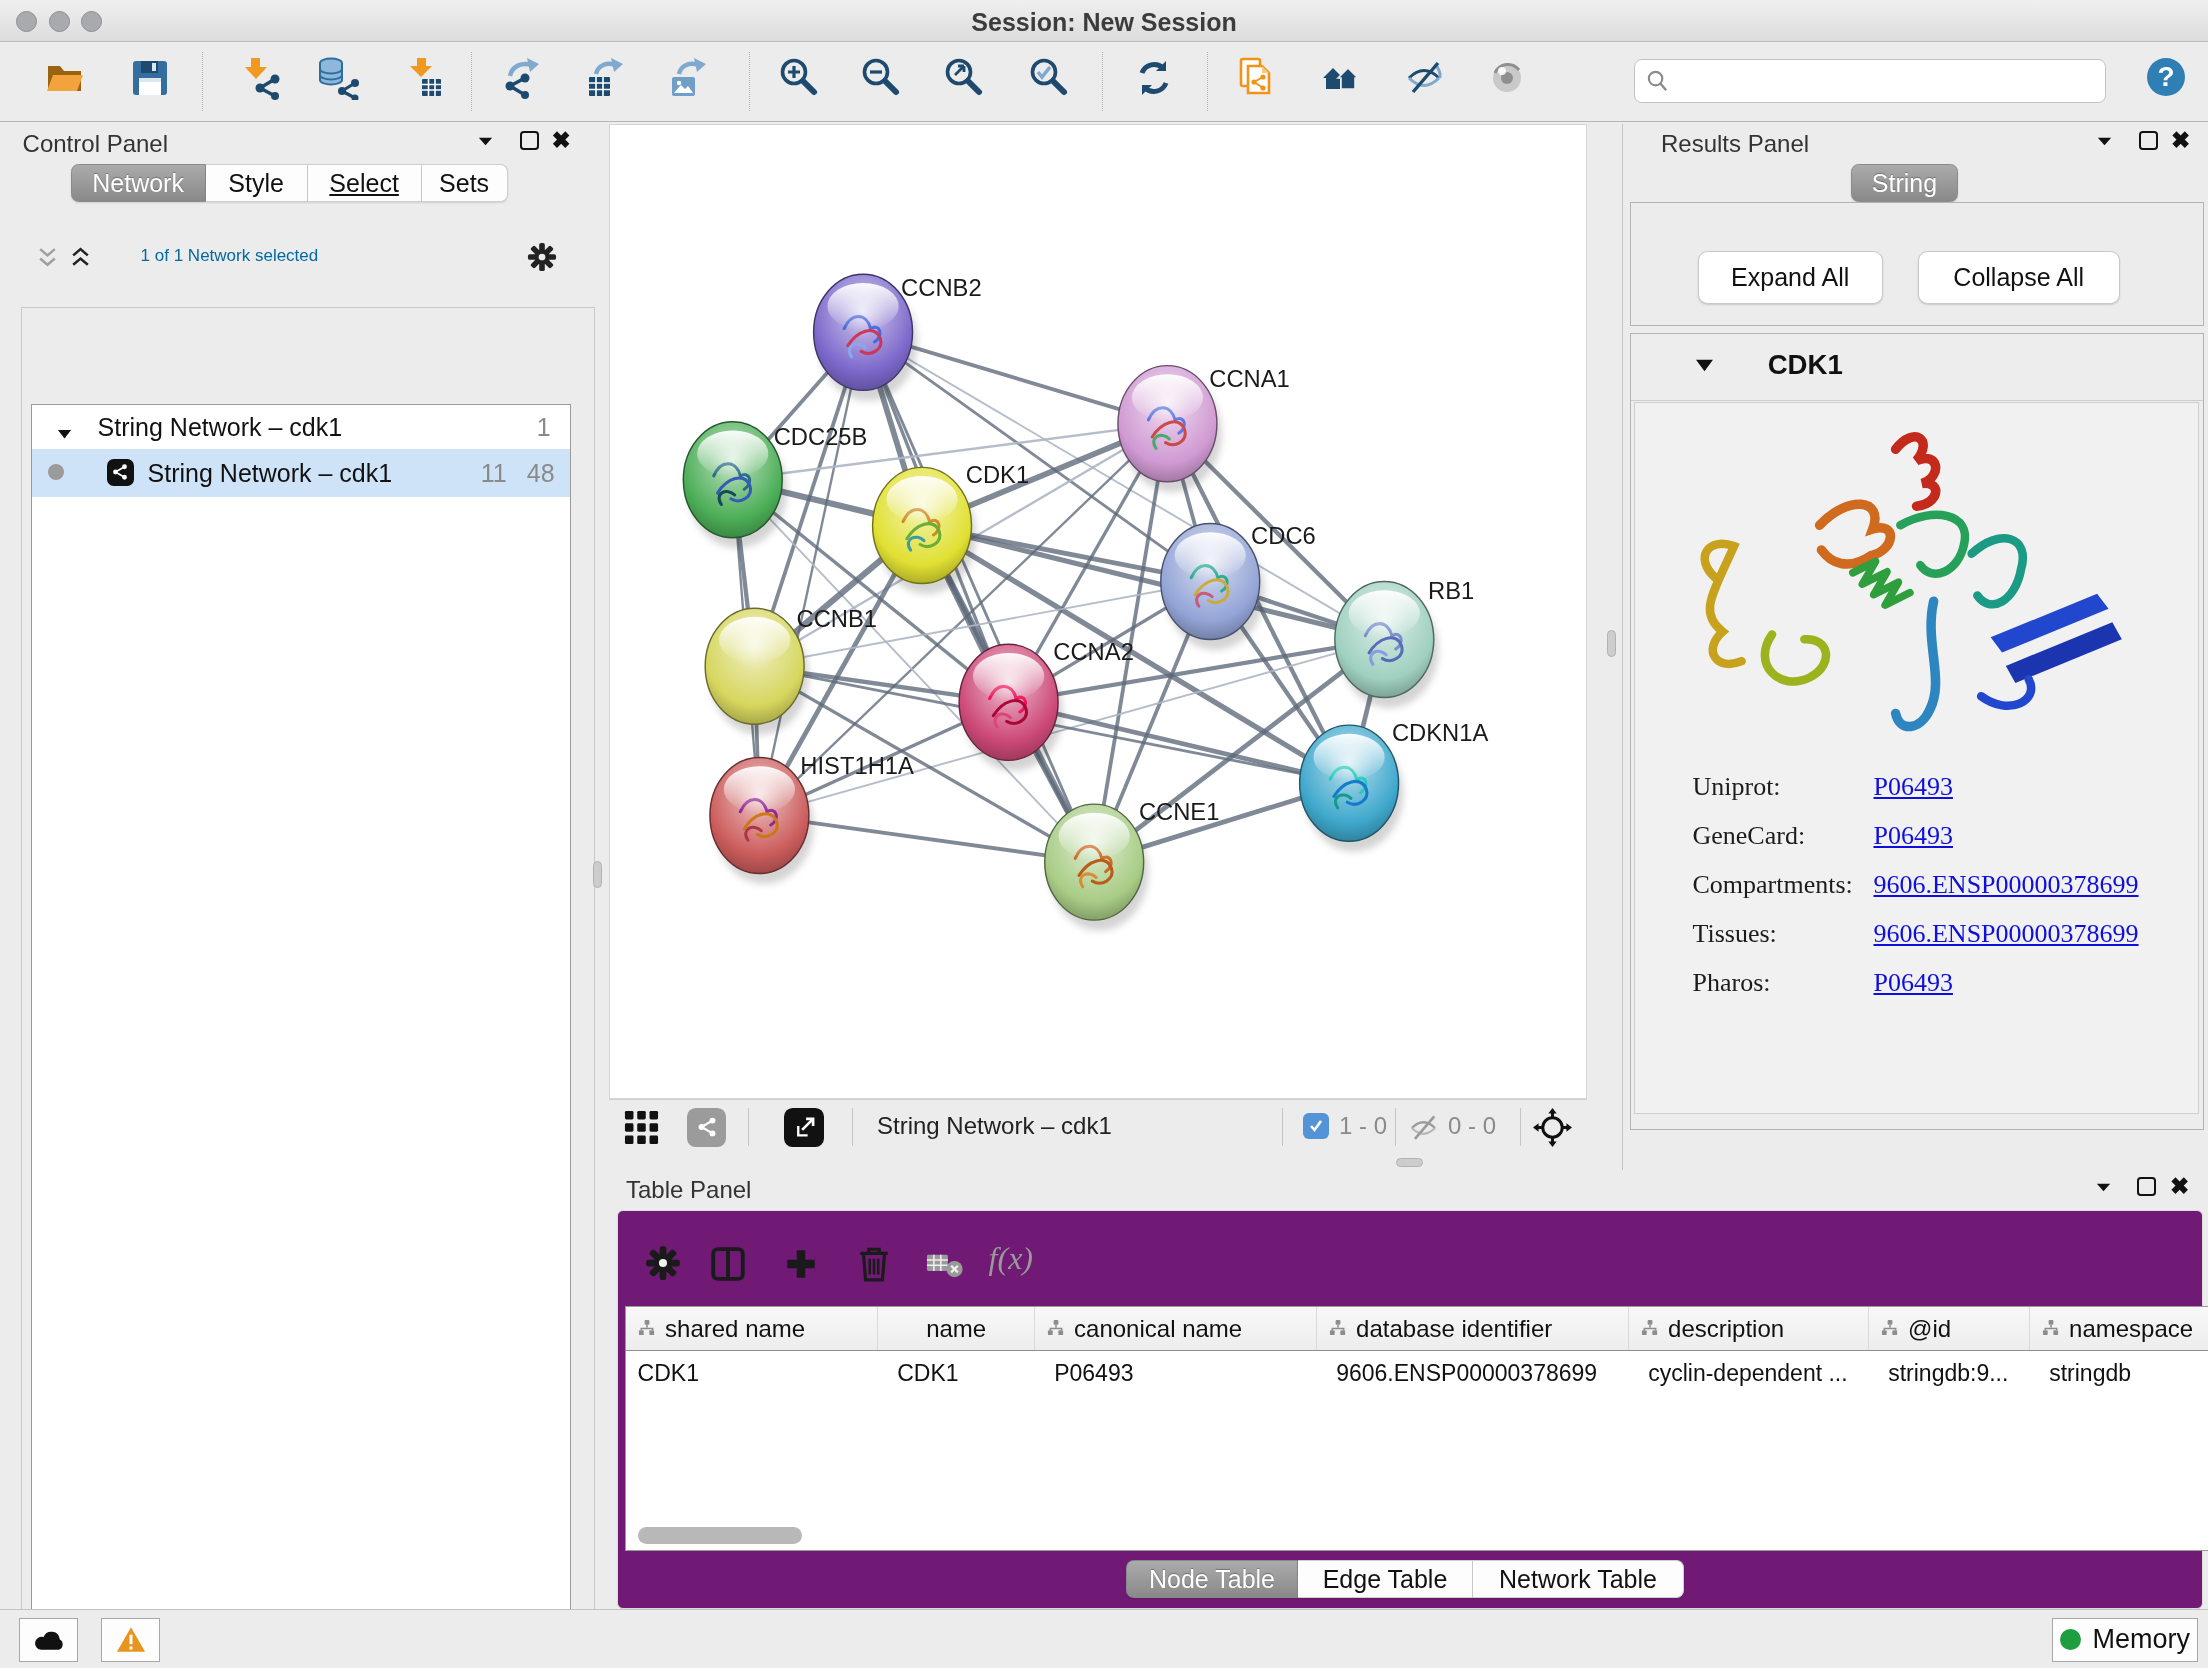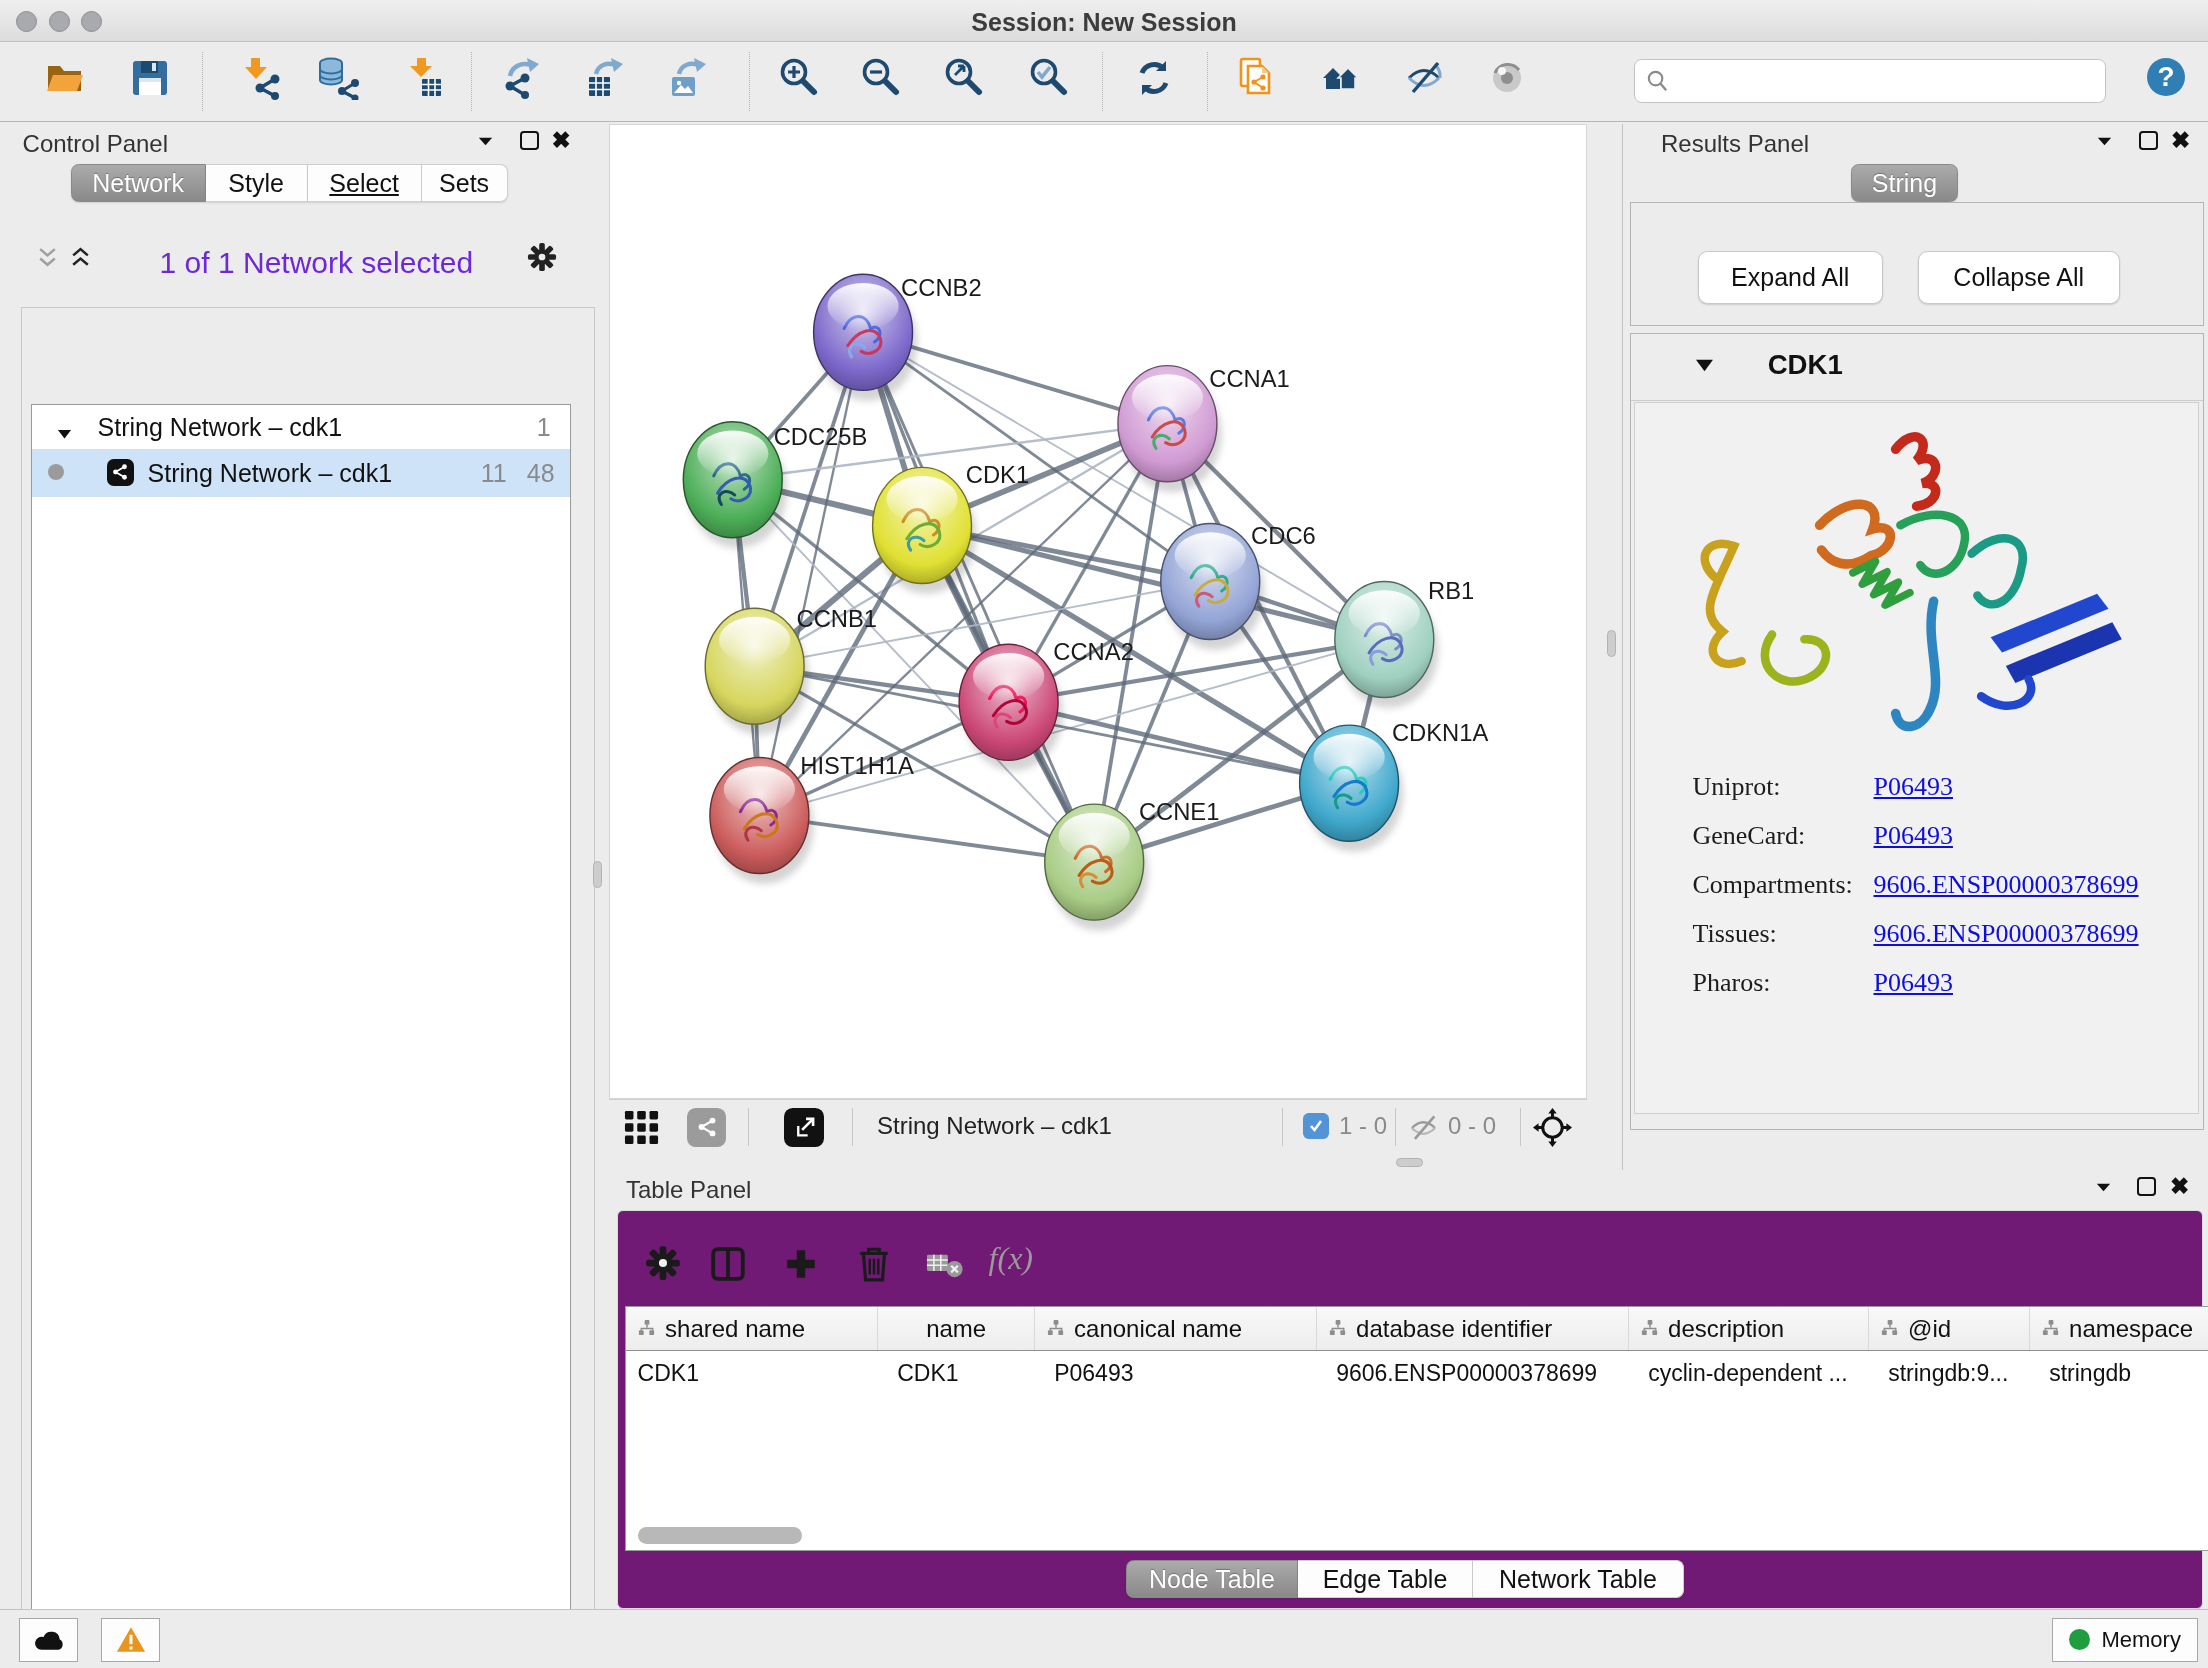--- a/index.html
+++ b/index.html
@@ -266,21 +266,21 @@
       <div class="tab" style="width: 114px; text-decoration: underline;">Select</div>
       <div class="tab" style="width: 86px;">Sets</div>
     </div>
 
   <span class="abs" style="left:28.5px;top:122px"><svg width="23" height="23" viewBox="0 0 22 22">
         <path d="M4 3l7 6 7-6M4 12l7 6 7-6" stroke="#a0a0a0" stroke-width="2.4" fill="none"></path>
       </svg></span>
   <span class="abs" style="left:61px;top:122px"><svg width="23" height="23" viewBox="0 0 22 22">
         <path d="M4 9l7-6 7 6M4 18l7-6 7 6" stroke="#222" stroke-width="2.4" fill="none"></path>
       </svg></span>
-  <span class="abs" style="left:152px;top:122px;font-size:30px;color:#6d28d9">1 of 1 Network selected</span>
+  <span class="abs" style="left:133px;top:122px;font-size:17px;color:#0369a1">1 of 1 Network selected</span>
   <span class="abs" style="left:519px;top:118px">
     <svg width="30" height="30" viewBox="0 0 32 32">
         <g fill="#222">
           <rect x="13" y="1" width="6" height="30" rx="2"></rect>
           <rect x="13" y="1" width="6" height="30" rx="2" transform="rotate(45 16 16)"></rect>
           <rect x="13" y="1" width="6" height="30" rx="2" transform="rotate(90 16 16)"></rect>
           <rect x="13" y="1" width="6" height="30" rx="2" transform="rotate(135 16 16)"></rect>
           <circle cx="16" cy="16" r="8"></circle>
         </g>
         <circle cx="16" cy="16" r="3.6" fill="#ececec"></circle>
@@ -836,18 +836,18 @@
         <path d="M9 24a7 7 0 1 1 2.2-13.7A9 9 0 0 1 28.5 13 6 6 0 0 1 27 24z" fill="#111"></path>
       </svg>
   </div>
   <div class="sb-btn" style="left:101px;width:59px">
     <svg width="30" height="27" viewBox="0 0 32 28">
         <path d="M16 1L31 27H1z" fill="#e89520"></path>
         <rect x="14.4" y="9" width="3.2" height="10" fill="#fff"></rect>
         <rect x="14.4" y="21.5" width="3.2" height="3.2" fill="#fff"></rect>
       </svg>
   </div>
-  <div class="sb-btn" style="left:2052px;width:146px;gap:11.4px;font-size:22px">
+  <div class="sb-btn" style="left:2052px;width:146px;gap:11.4px;font-size:27px">
     <span id="memory-dot" style="width: 21px; height: 21px; border-radius: 50%; display: inline-block; background: rgb(30, 158, 62);"></span>
     <span>Memory</span>
   </div>
 </div>
 
 
 </body></html>

